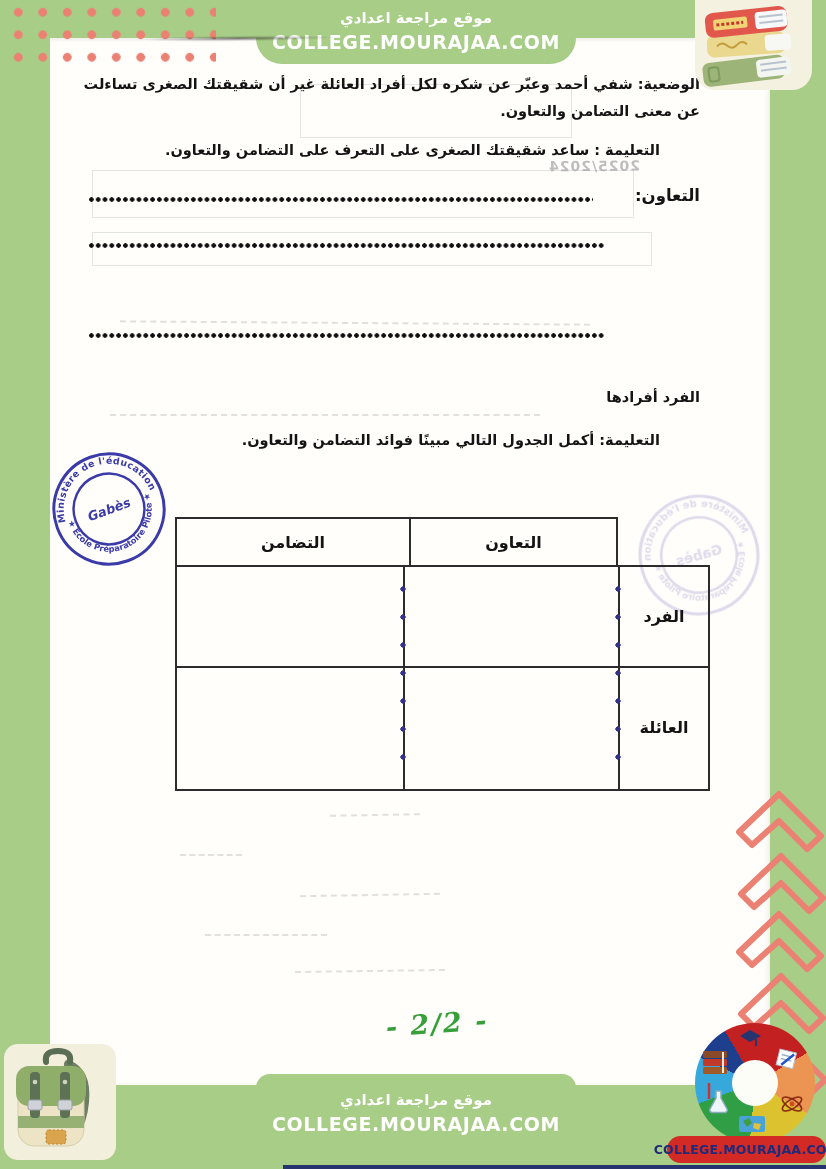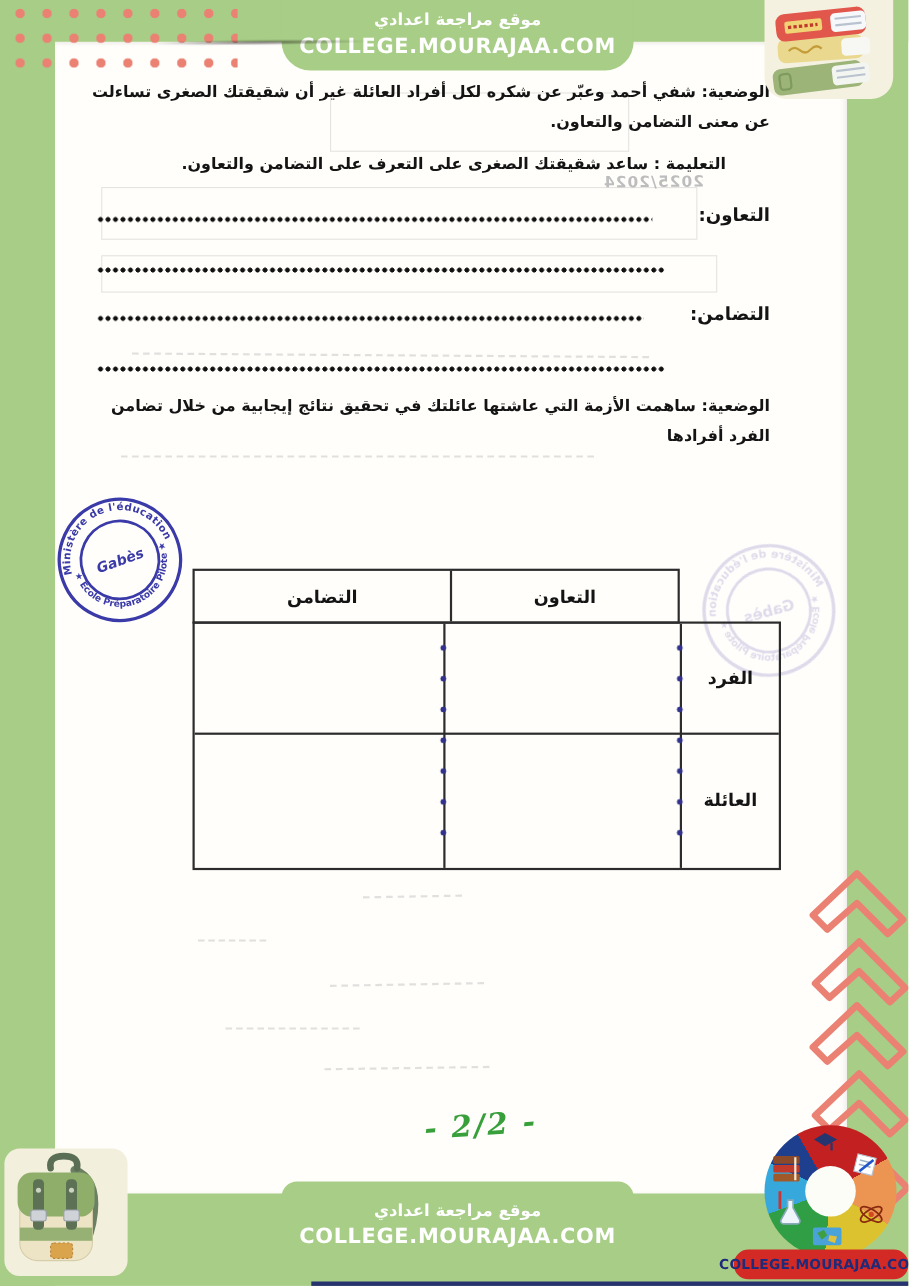--- a/index.html
+++ b/index.html
@@ -114,28 +114,24 @@
   <div class="abs ar" style="right:126px;top:76px;">الوضعية: شفي أحمد وعبّر عن شكره لكل أفراد العائلة غير أن شقيقتك الصغرى تساءلت</div>
   <div class="abs ar" style="right:126px;top:103px;">عن معنى التضامن والتعاون.</div>
   <div class="abs term-row" style="right:126px;top:183px;width:612px;height:24px;">
     <span class="ar ar-label">التعاون:</span>
     <div class="dotline"></div>
   </div>
 
   <div class="abs ar" style="right:166px;top:142px;">التعليمة : ساعد شقيقتك الصغرى على التعرف على التضامن والتعاون.</div>
   <div class="abs dotline" style="left:88px;top:242px;width:517px;"></div>
 
-  <div class="abs term-row" style="right:126px;top:273px;width:612px;height:24px;">
-    <span class="ar ar-label">التضامن:</span>
-    <div class="dotline"></div>
-  </div>
   <div class="abs dotline" style="left:88px;top:332px;width:517px;"></div>
 
-  <div class="abs ar" style="right:126px;top:362px;">الوضعية: ساهمت الأزمة التي عاشتها عائلتك في تحقيق نتائج إيجابية من خلال تضامن</div>
   <div class="abs ar" style="right:126px;top:389px;">الفرد أفرادها</div>
+  <div class="abs ar" style="right:166px;top:432px;">التعليمة: أكمل الجدول التالي مبينًا فوائد التضامن والتعاون.</div>
 
   <div class="stamp stamp-ghost abs" style="left:636px;top:492px;width:126px;height:126px;transform:scaleX(-1) rotate(16deg);">
     <svg width="126" height="126" viewBox="0 0 120 120">
       <circle cx="60" cy="60" r="56" stroke-width="3"></circle>
       <circle cx="60" cy="60" r="36" stroke-width="2.5"></circle>
       <path id="arc-top-2" d="M 14 60 A 46 46 0 1 1 106 60" fill="none"></path>
       <path id="arc-bot-2" d="M 16.5 60 A 43.5 43.5 0 0 0 103.5 60" fill="none"></path>
       <text font-size="9.5" font-weight="bold"><textPath href="#arc-top-2" startOffset="50%" text-anchor="middle">Ministère de l'éducation</textPath></text>
       <text font-size="8.5" font-weight="bold"><textPath href="#arc-bot-2" startOffset="50%" text-anchor="middle">★ Ecole Préparatoire Pilote ★</textPath></text>
       <text x="60" y="65" text-anchor="middle" font-size="13" font-weight="bold">Gabès</text>

